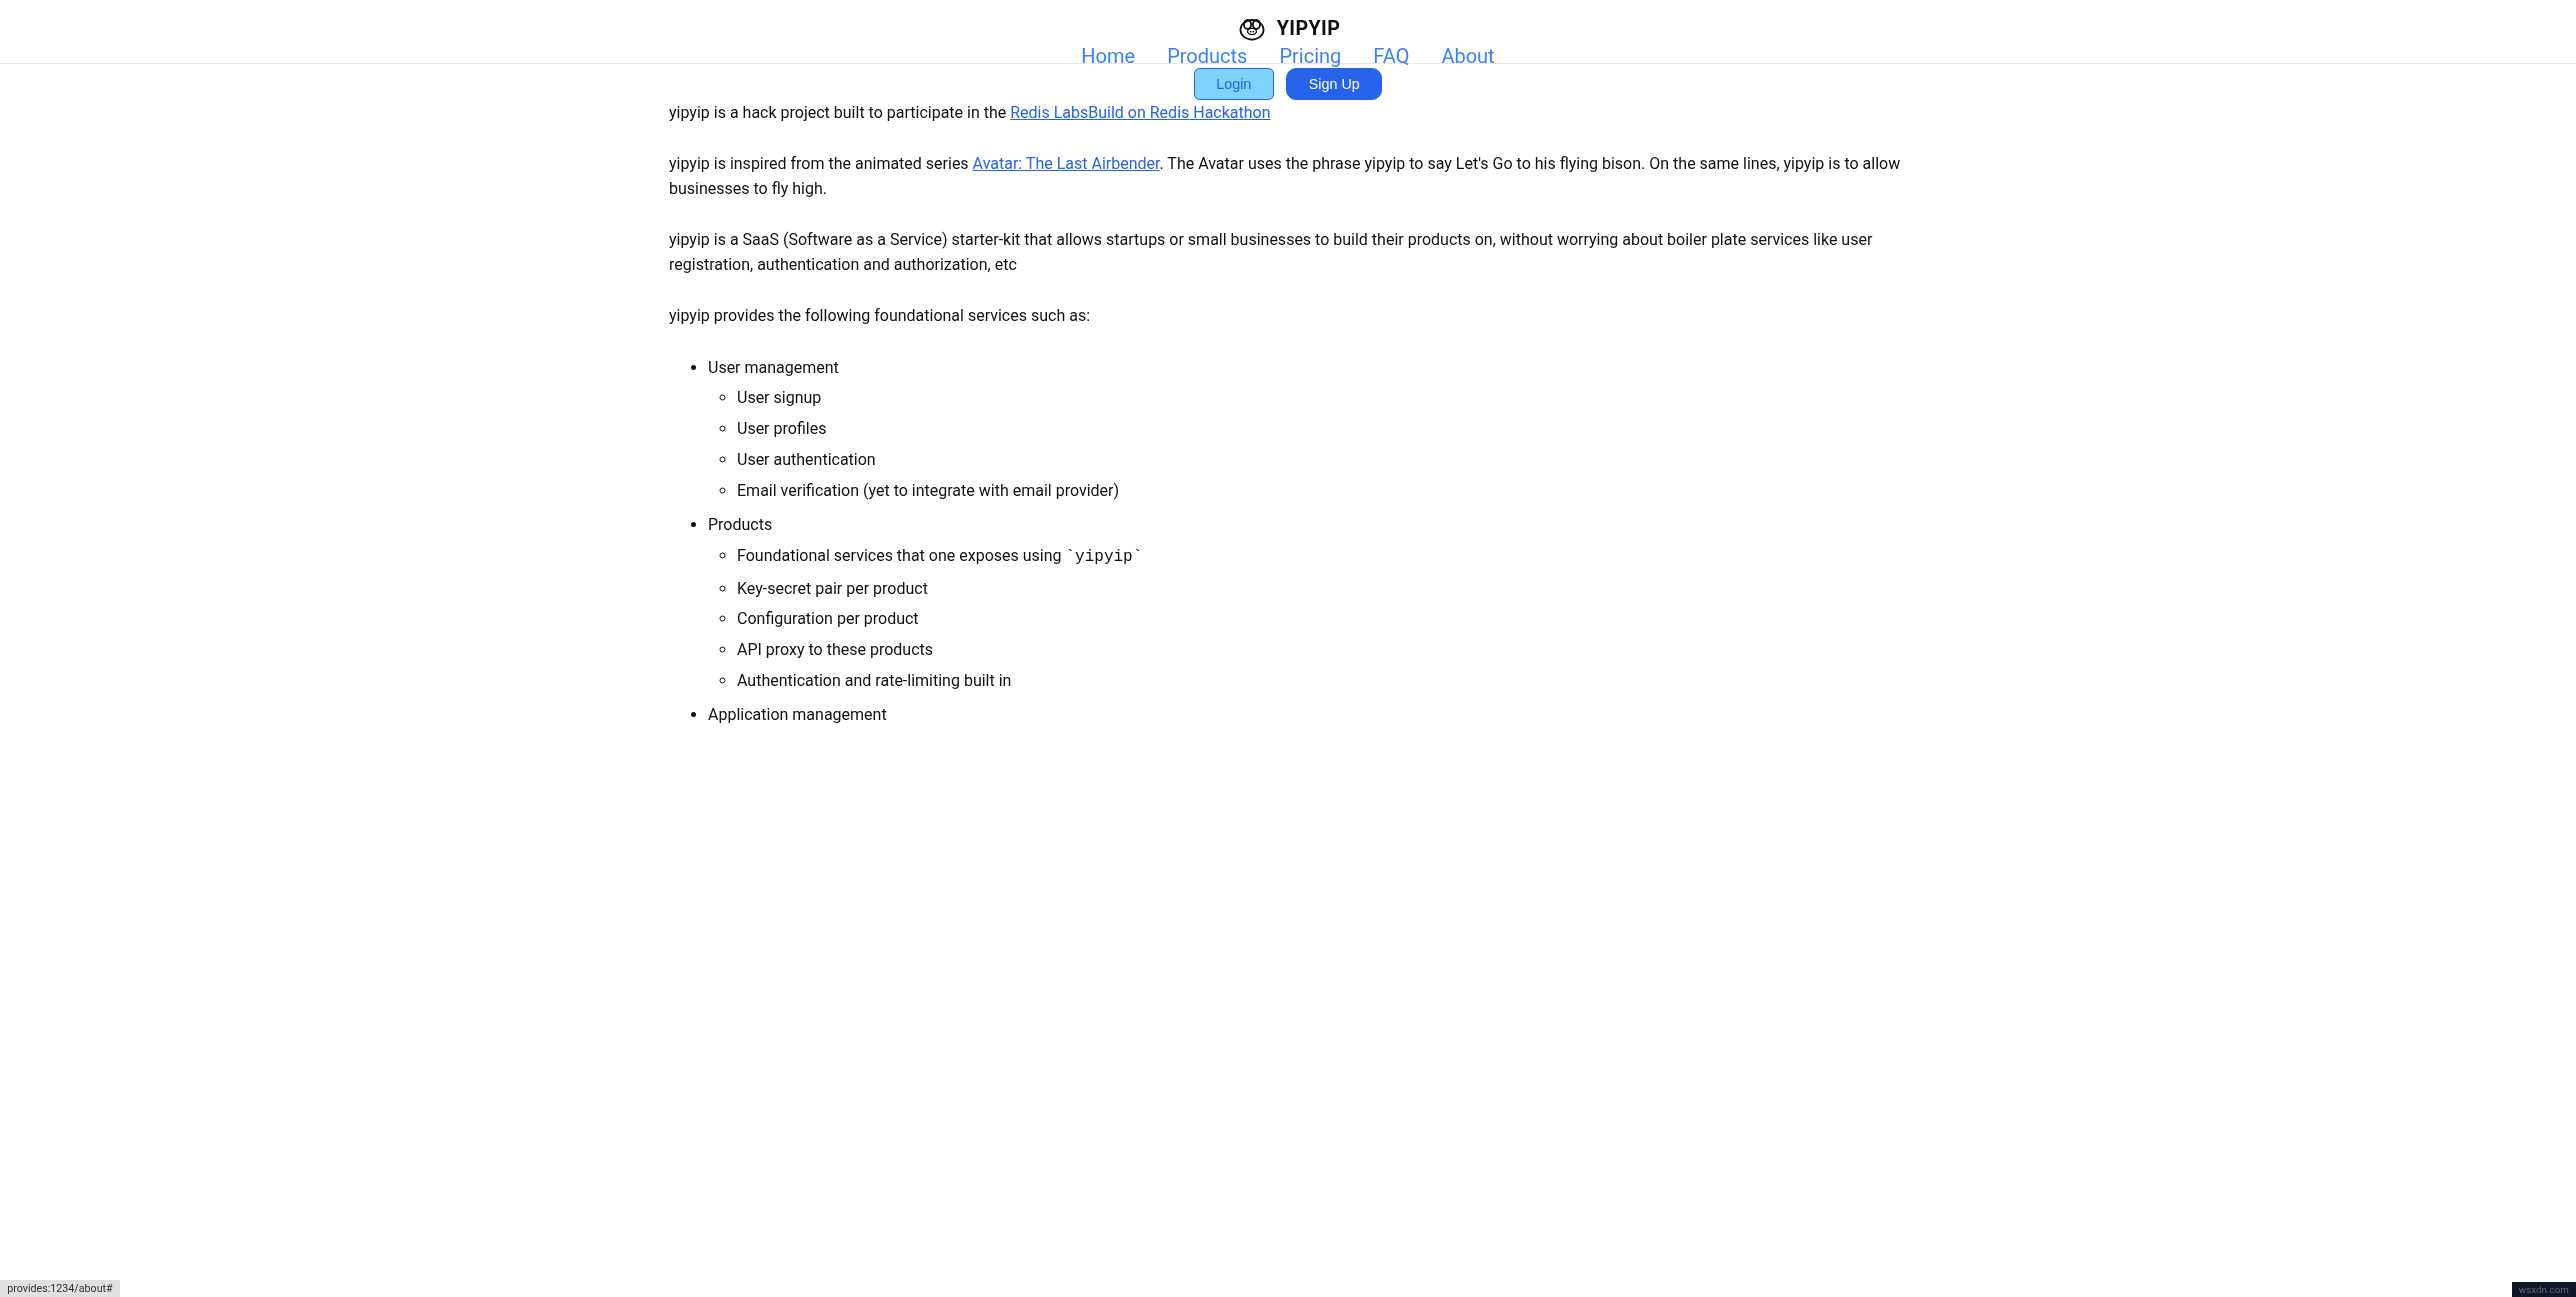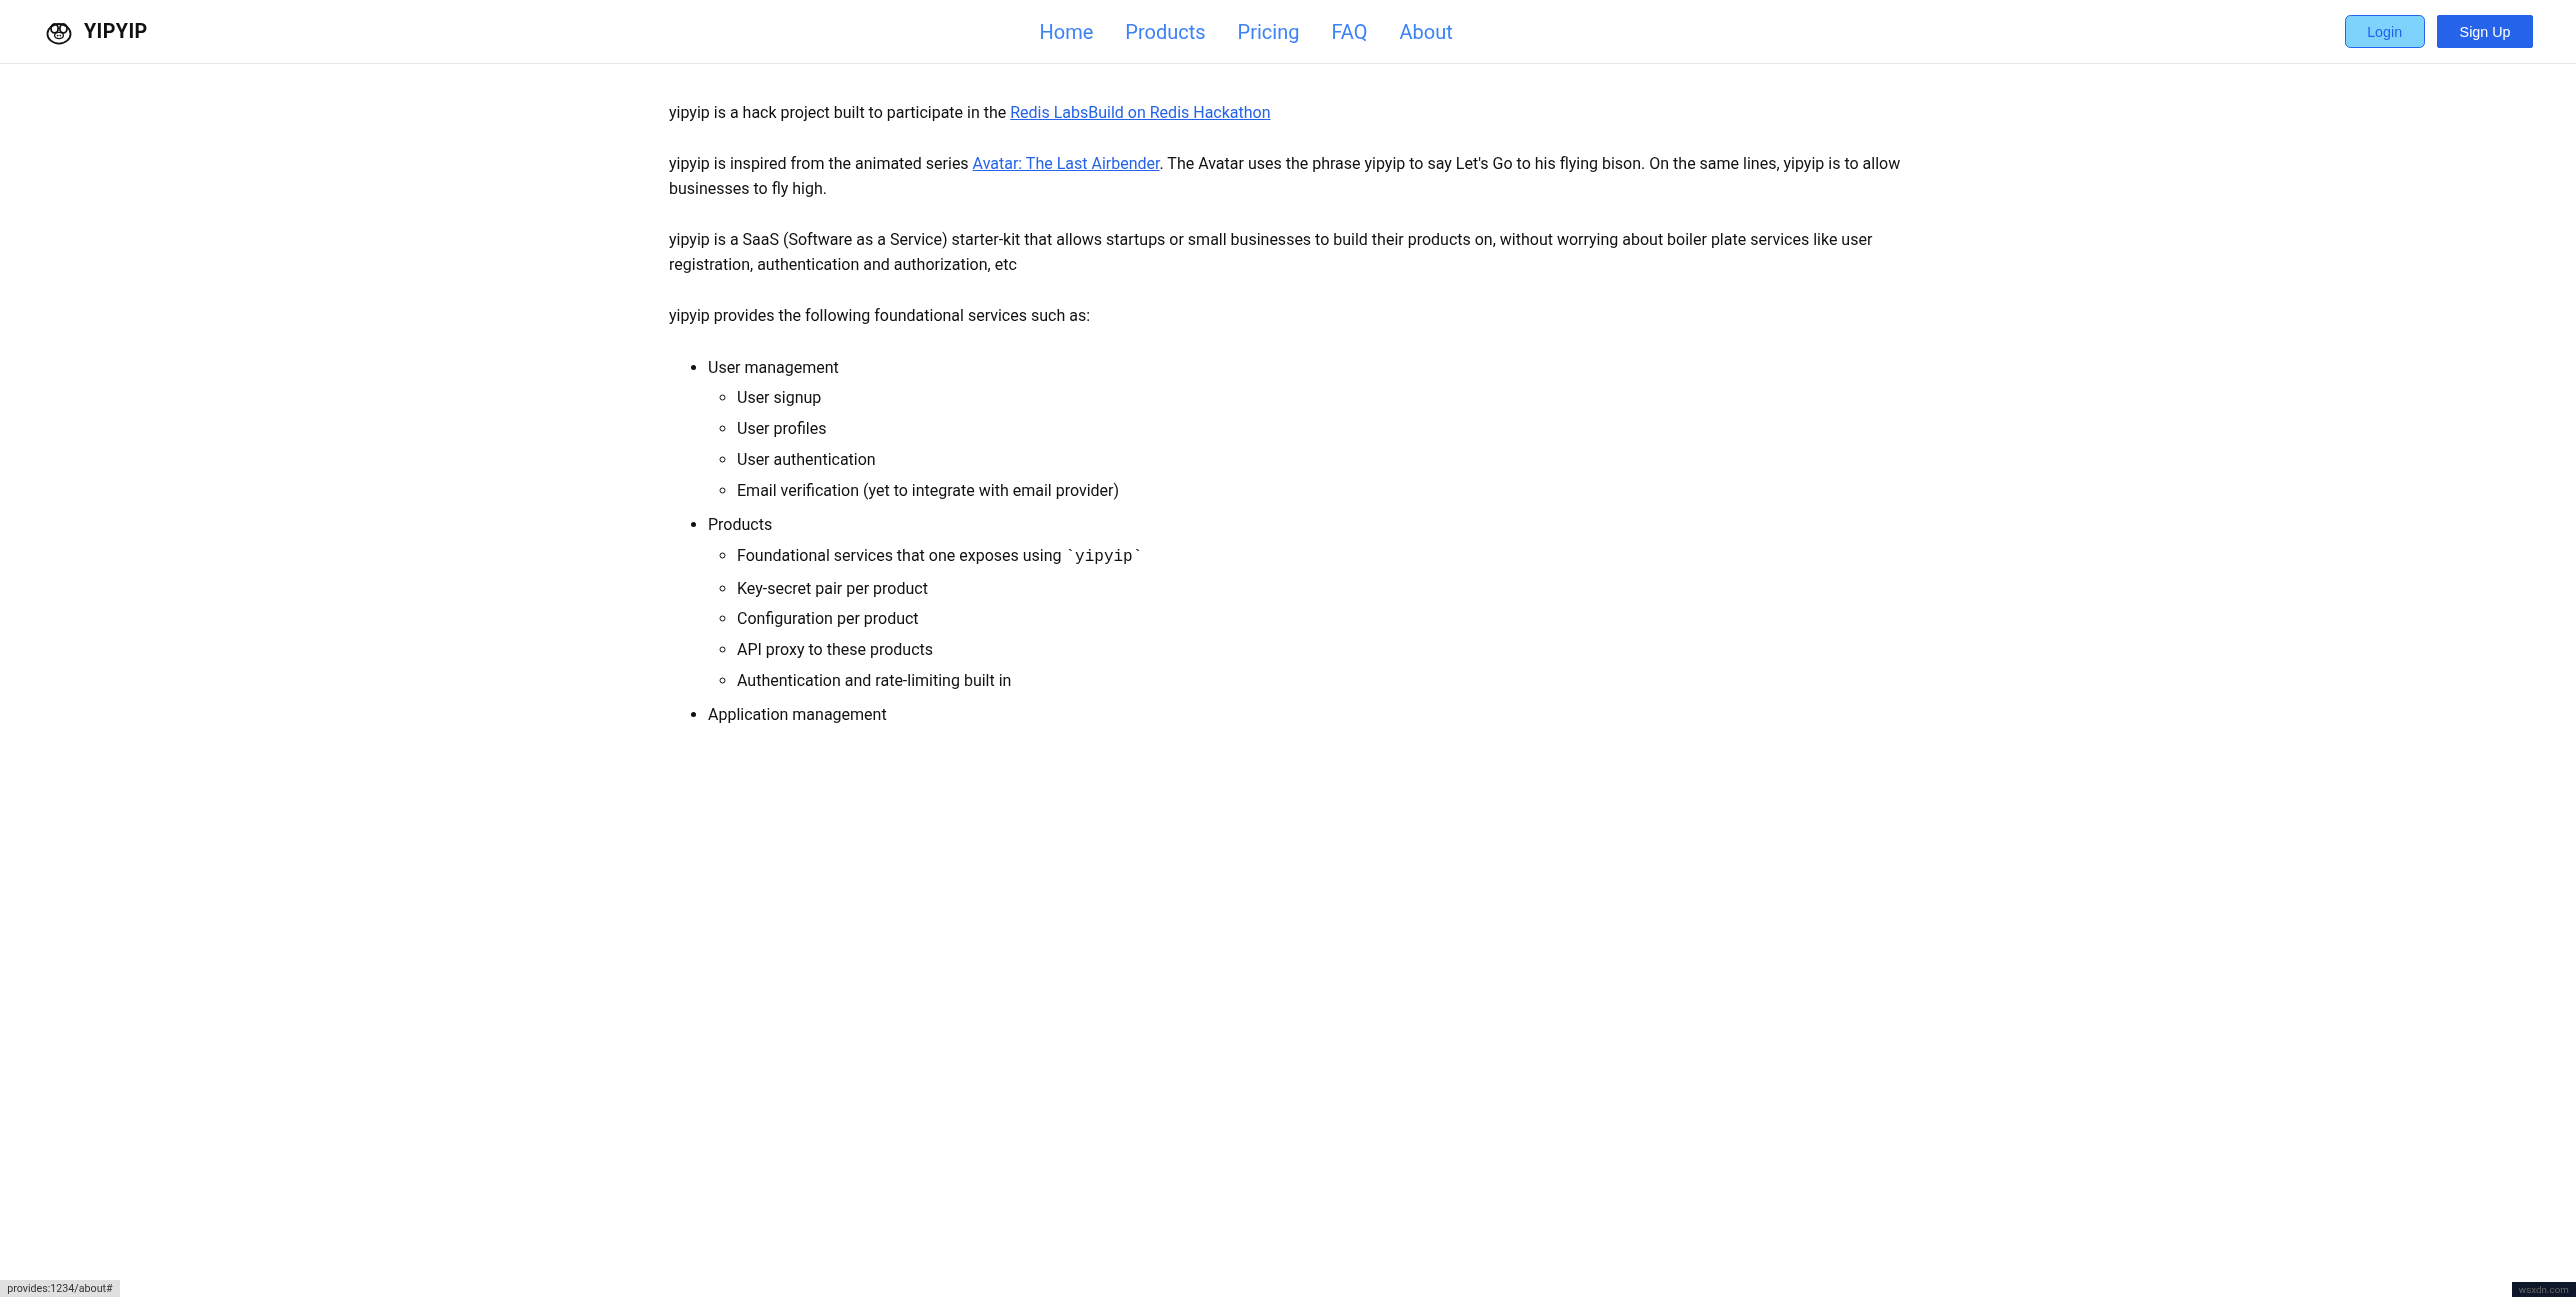--- a/index.html
+++ b/index.html
@@ -15,20 +15,21 @@
       background: #fff;
     }
 
     header {
       display: flex;
       align-items: center;
       justify-content: space-between;
       padding: 12px 43px;
       height: 64px;
       border-bottom: 0.9px solid #e5e7eb;
+      flex-direction: column;
     }
 
     .logo-area {
       display: flex;
       align-items: center;
       gap: 9px;
       text-decoration: none;
       color: #111;
     }
 
@@ -69,21 +70,21 @@
       background: #7dd3fc;
       color: #2563eb;
       font-size: 14.3px;
       font-weight: 500;
       cursor: pointer;
     }
 
     .btn-signup {
       padding: 7.2px 21.5px;
       border: 1.8px solid #2563eb;
-      border-radius: 2px;
+      border-radius: 10px;
       background: #2563eb;
       color: #fff;
       font-size: 14.3px;
       font-weight: 500;
       cursor: pointer;
     }
 
     main {
       max-width: 1324px;
       margin: 0 auto;

